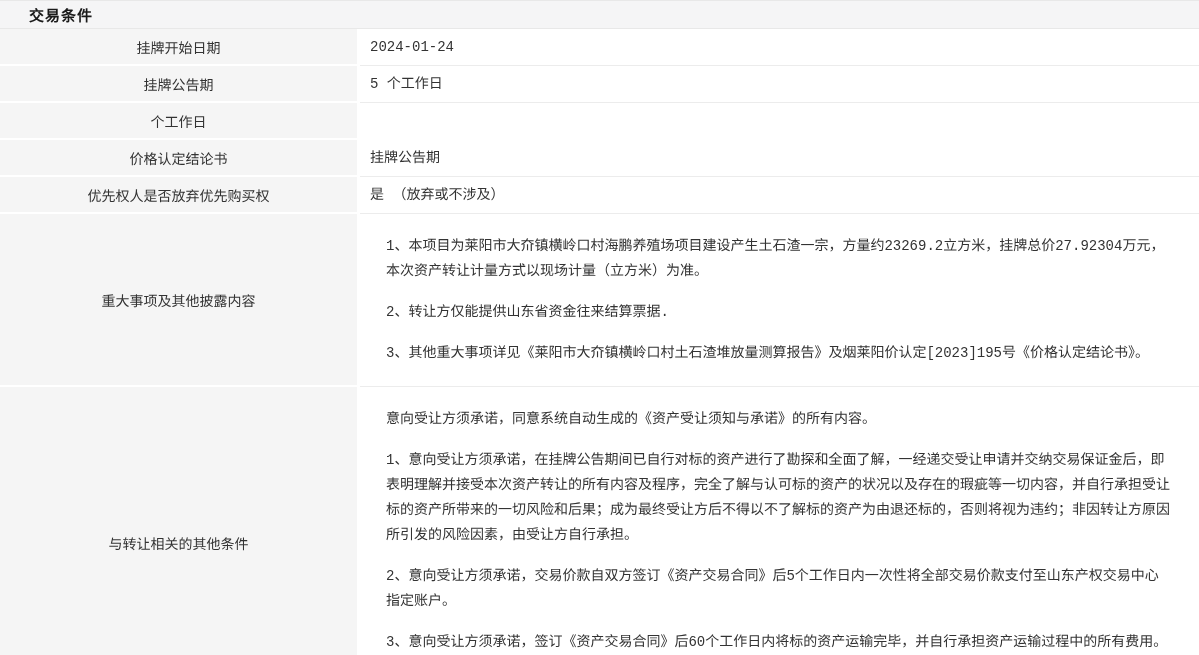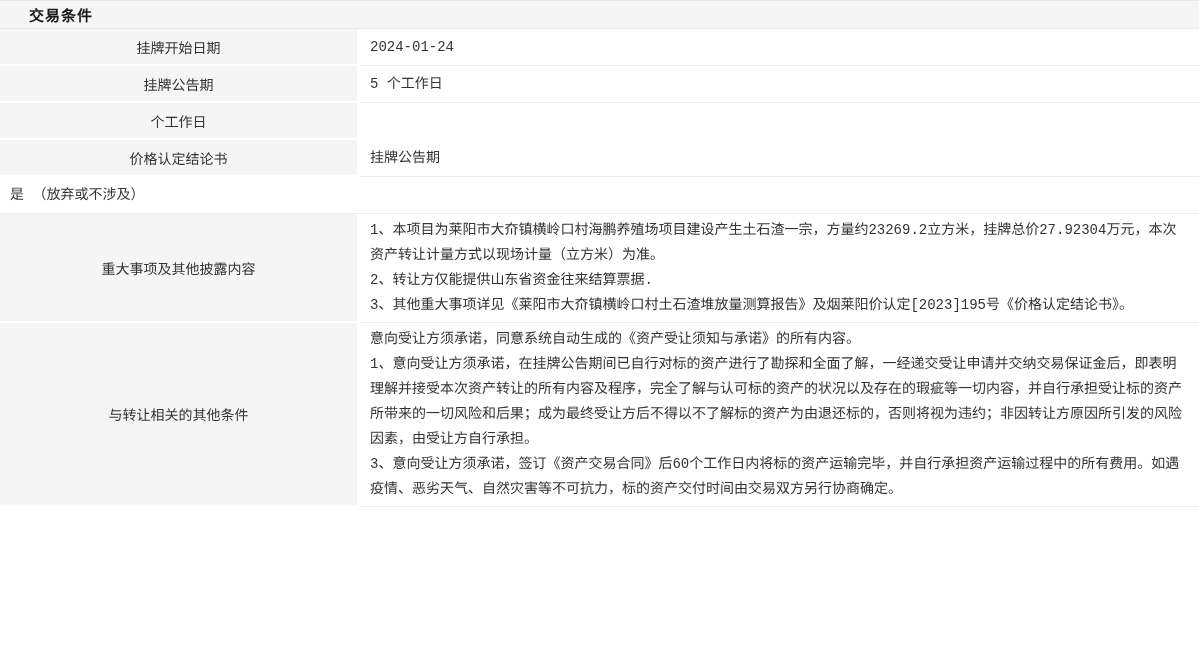--- a/index.html
+++ b/index.html
@@ -55,21 +55,21 @@
     color: #333333;
     line-height: 25px;
     font-family: Liberation Mono, monospace;
   }
   .row.short { height: 37px; }
   .row.tall .cell-value {
     display: block;
     padding-top: 4px;
     padding-bottom: 4px;
   }
-  .cell-value p { margin: 0; line-height: 25px; }
+  .cell-value p { margin: 16px; line-height: 25px; }
 </style>
 </head>
 <body>
 
 <div class="page">
 
   <div class="section-header">
     <span class="title">交易条件</span>
   </div>
 
@@ -89,35 +89,37 @@
     <div class="row short">
       <div class="cell-label">个工作日</div>
     </div>
 
     <div class="row short">
       <div class="cell-label">价格认定结论书</div>
       <div class="cell-value">挂牌公告期</div>
     </div>
 
     <div class="row short">
+      <div class="cell-label">优先权人是否放弃优先购买权</div>
       <div class="cell-value">是 （放弃或不涉及）</div>
     </div>
 
     <div class="row tall">
       <div class="cell-label">重大事项及其他披露内容</div>
       <div class="cell-value">
         <p>1、本项目为莱阳市大夼镇横岭口村海鹏养殖场项目建设产生土石渣一宗，方量约23269.2立方米，挂牌总价27.92304万元，本次资产转让计量方式以现场计量（立方米）为准。</p>
         <p>2、转让方仅能提供山东省资金往来结算票据.</p>
         <p>3、其他重大事项详见《莱阳市大夼镇横岭口村土石渣堆放量测算报告》及烟莱阳价认定[2023]195号《价格认定结论书》。</p>
       </div>
     </div>
 
     <div class="row tall">
       <div class="cell-label">与转让相关的其他条件</div>
       <div class="cell-value">
         <p>意向受让方须承诺，同意系统自动生成的《资产受让须知与承诺》的所有内容。</p>
         <p>1、意向受让方须承诺，在挂牌公告期间已自行对标的资产进行了勘探和全面了解，一经递交受让申请并交纳交易保证金后，即表明理解并接受本次资产转让的所有内容及程序，完全了解与认可标的资产的状况以及存在的瑕疵等一切内容，并自行承担受让标的资产所带来的一切风险和后果；成为最终受让方后不得以不了解标的资产为由退还标的，否则将视为违约；非因转让方原因所引发的风险因素，由受让方自行承担。</p>
+        <p>2、意向受让方须承诺，交易价款自双方签订《资产交易合同》后5个工作日内一次性将全部交易价款支付至山东产权交易中心指定账户。</p>
         <p>3、意向受让方须承诺，签订《资产交易合同》后60个工作日内将标的资产运输完毕，并自行承担资产运输过程中的所有费用。如遇疫情、恶劣天气、自然灾害等不可抗力，标的资产交付时间由交易双方另行协商确定。</p>
       </div>
     </div>
 
   </div>
 </div>
 
 </body></html>

